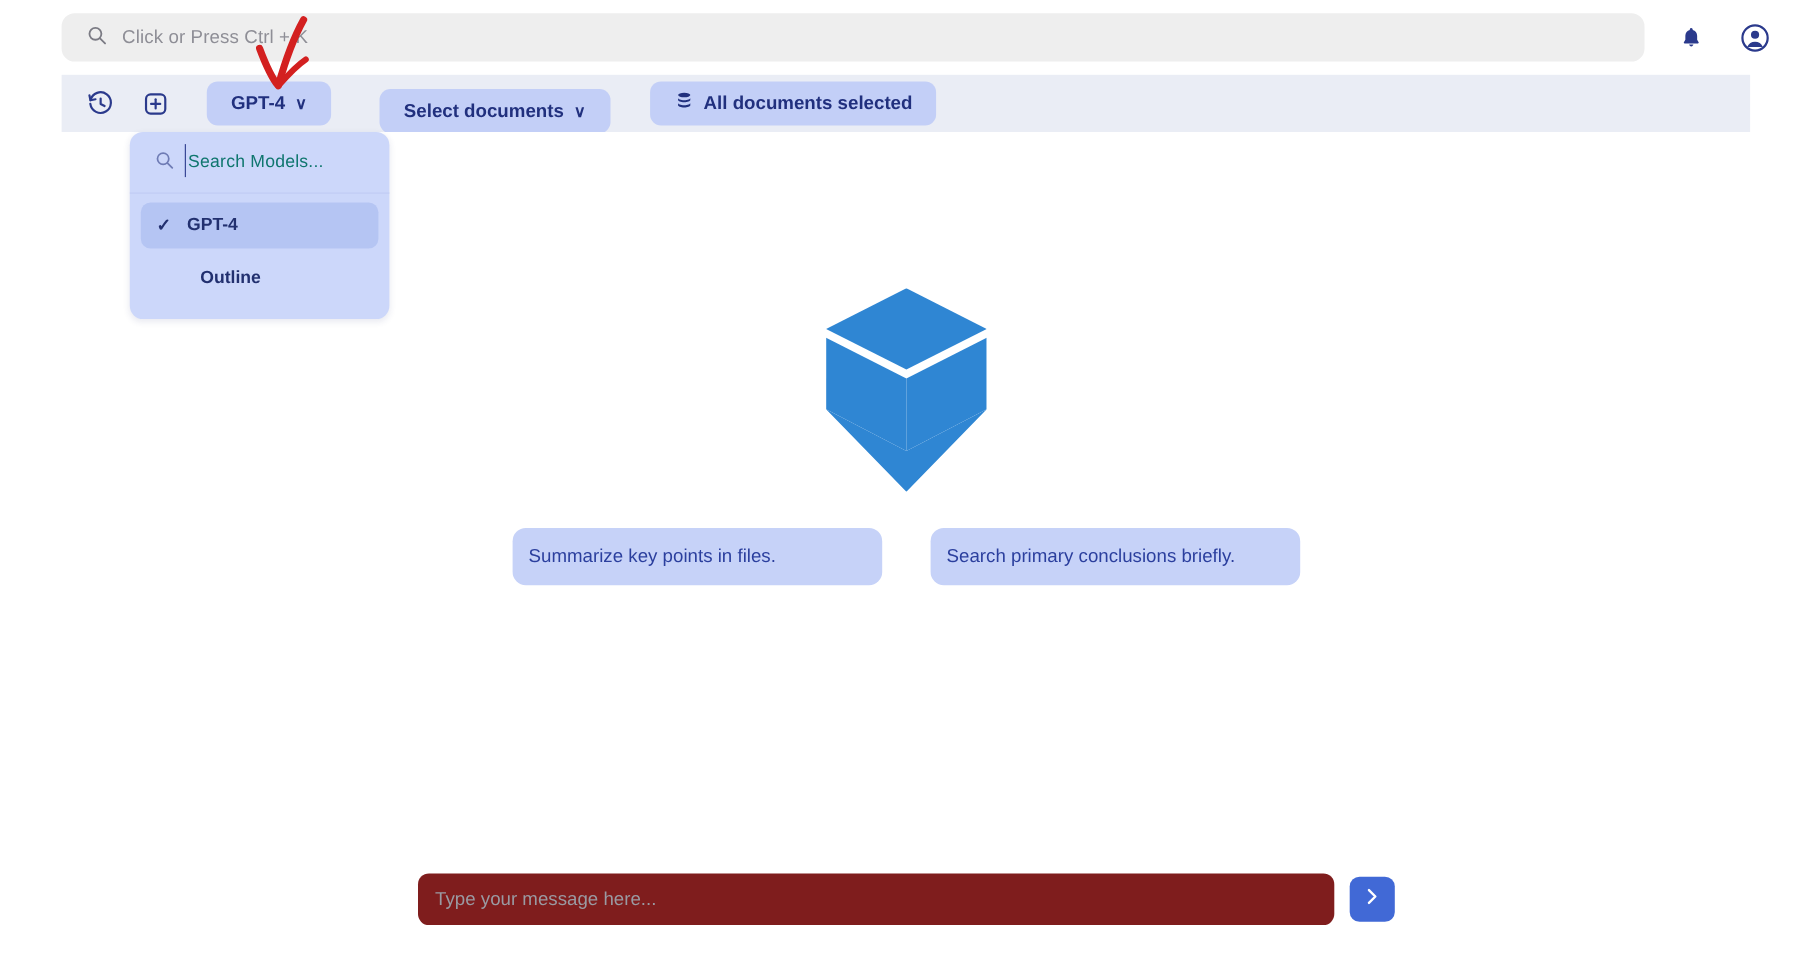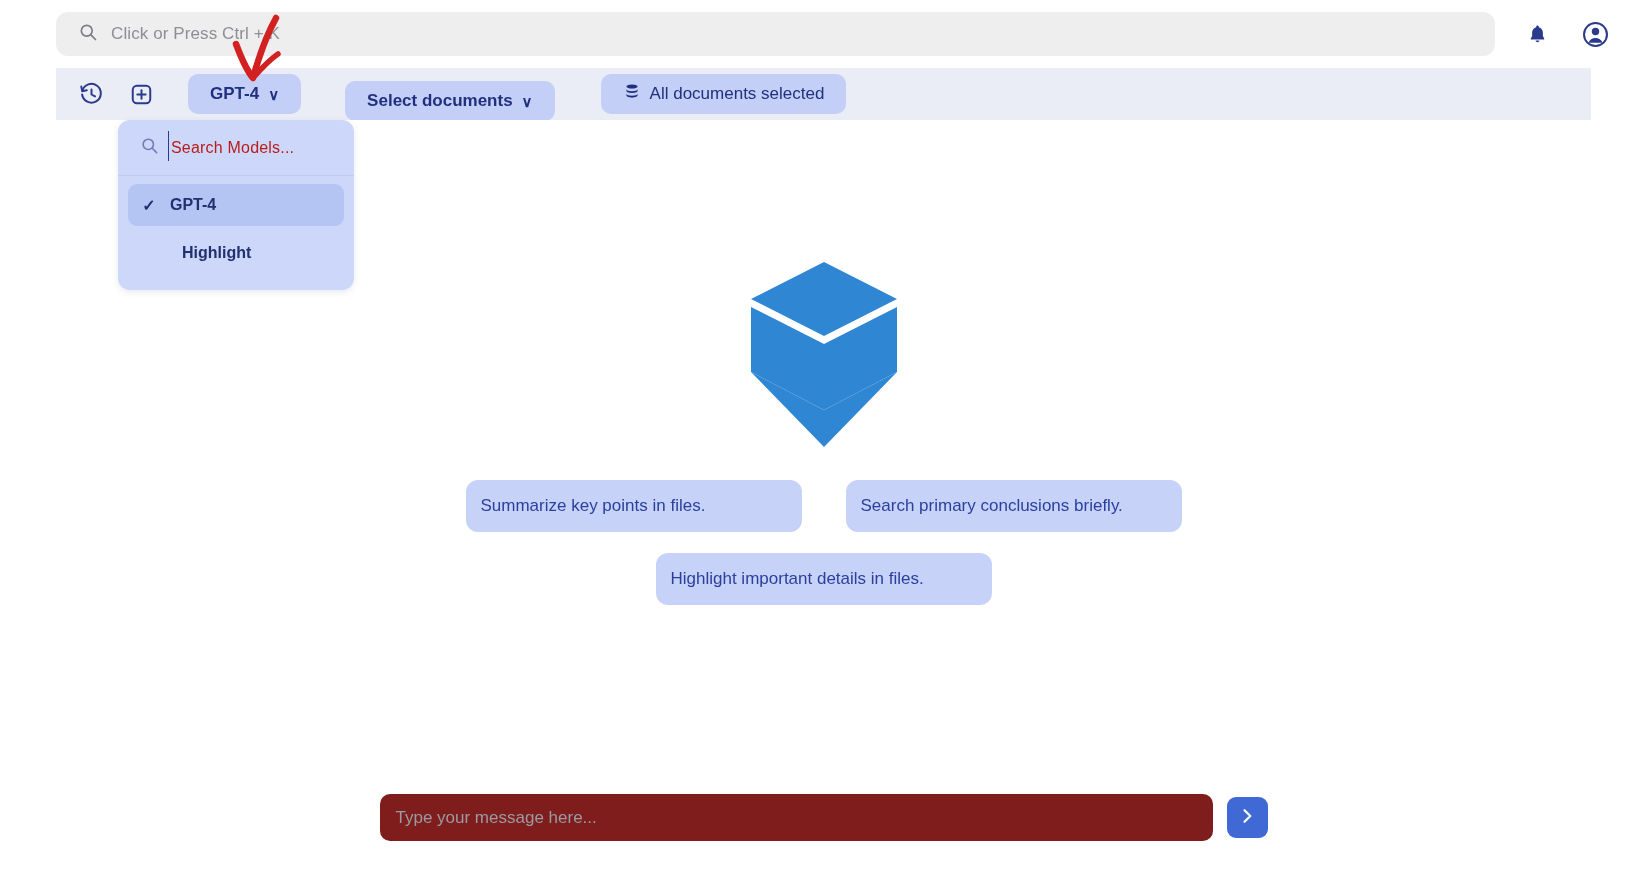--- a/index.html
+++ b/index.html
@@ -79,21 +79,21 @@
     justify-content: center;
     gap: 9px;
     padding: 0 22px;
     color: #21307e;
     font-size: 17px;
     font-weight: 700;
     white-space: nowrap;
   }
   .chip.model { min-width: 112px; margin-left: 14px; }
   .chip.docs  { margin-left: 28px; margin-top: 14px; }
-  .chip.alldocs { margin-left: 30px; font-weight: 400; }
+  .chip.alldocs { margin-left: 20px; font-weight: 700; }
   .caret { display: inline-block; line-height: 1; font-size: 15px; }
 
   
   .dropdown {
     position: absolute;
     left: 118px; top: 120px;
     width: 236px;
     background: #ccd7fa;
     border-radius: 12px;
     padding: 0 0 10px 0;
@@ -104,21 +104,21 @@
     height: 56px;
     display: flex;
     align-items: center;
     gap: 12px;
     padding: 0 18px 0 22px;
     border-bottom: 1px solid #bfcbf3;
   }
   .dd-search-text {
     position: relative;
     font-size: 16px;
-    color: #b91c1c;
+    color: #0f766e;
     letter-spacing: .2px;
   }
   .dd-caret-bar {
     position: absolute;
     left: -3px; top: -8px;
     width: 1px; height: 30px;
     background: #2b3a8c;
   }
   .dd-list { padding: 8px 10px 0 10px; }
   .dd-item {
@@ -288,21 +288,21 @@
         <span class="dd-caret-bar"></span>
         <span>Search Models...</span>
       </span>
     </div>
     <div class="dd-list">
       <div class="dd-item selected">
         <span class="dd-check">✓</span>
         <span>GPT-4</span>
       </div>
       <div class="dd-item plain">
-        <span>Highlight</span>
+        <span>Outline</span>
       </div>
     </div>
   </div>
 
   <div class="annotation">
     <svg width="70" height="78" viewBox="0 0 70 78">
       <path d="M14 36 C 20 52, 26 64, 31 70 C 36 52, 44 28, 54 10" stroke="#d32020" stroke-width="6.5" fill="none" stroke-linecap="round" stroke-linejoin="round"></path>
       <path d="M31 70 C 38 62, 47 52, 56 46" stroke="#d32020" stroke-width="5.5" fill="none" stroke-linecap="round"></path>
     </svg>
   </div>
@@ -323,23 +323,20 @@
     <div class="suggestions">
       <div class="sugg-row">
         <div class="sugg-card">
           <span>Summarize key points in files.</span>
         </div>
         <div class="sugg-card">
           <span>Search primary conclusions briefly.</span>
         </div>
       </div>
       <div class="sugg-row">
-        <div class="sugg-card">
-          <span>Highlight important details in files.</span>
-        </div>
       </div>
     </div>
 
     <div class="composer">
       <div class="msg-input">
         <span class="msg-placeholder">Type your message here...</span>
       </div>
       <div class="send-btn">
         <span>
           <svg width="20" height="20" viewBox="0 0 24 24" fill="none" stroke="#ffffff" stroke-width="2.6" stroke-linecap="round" stroke-linejoin="round">

